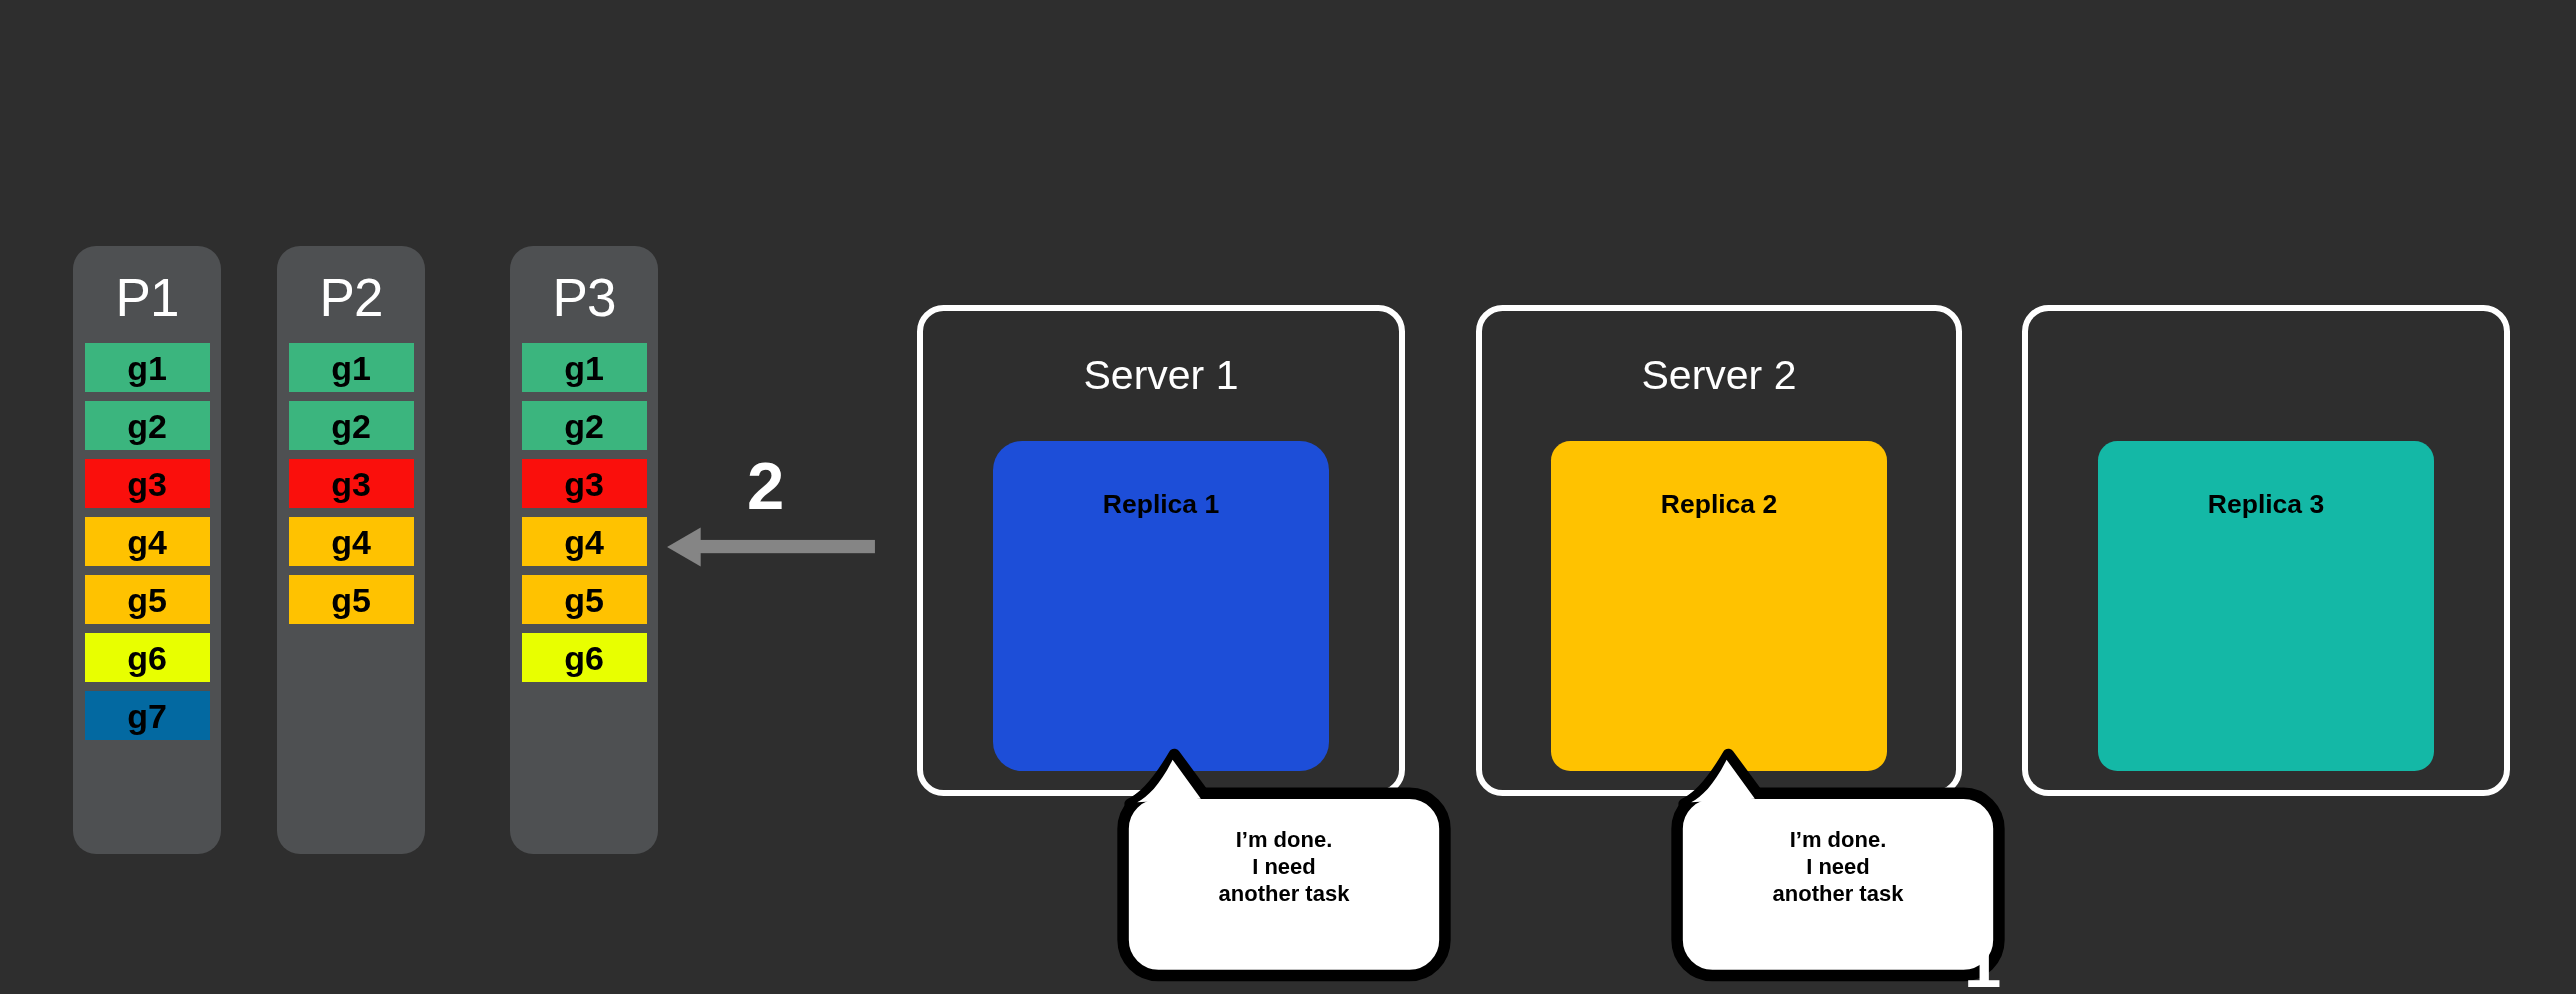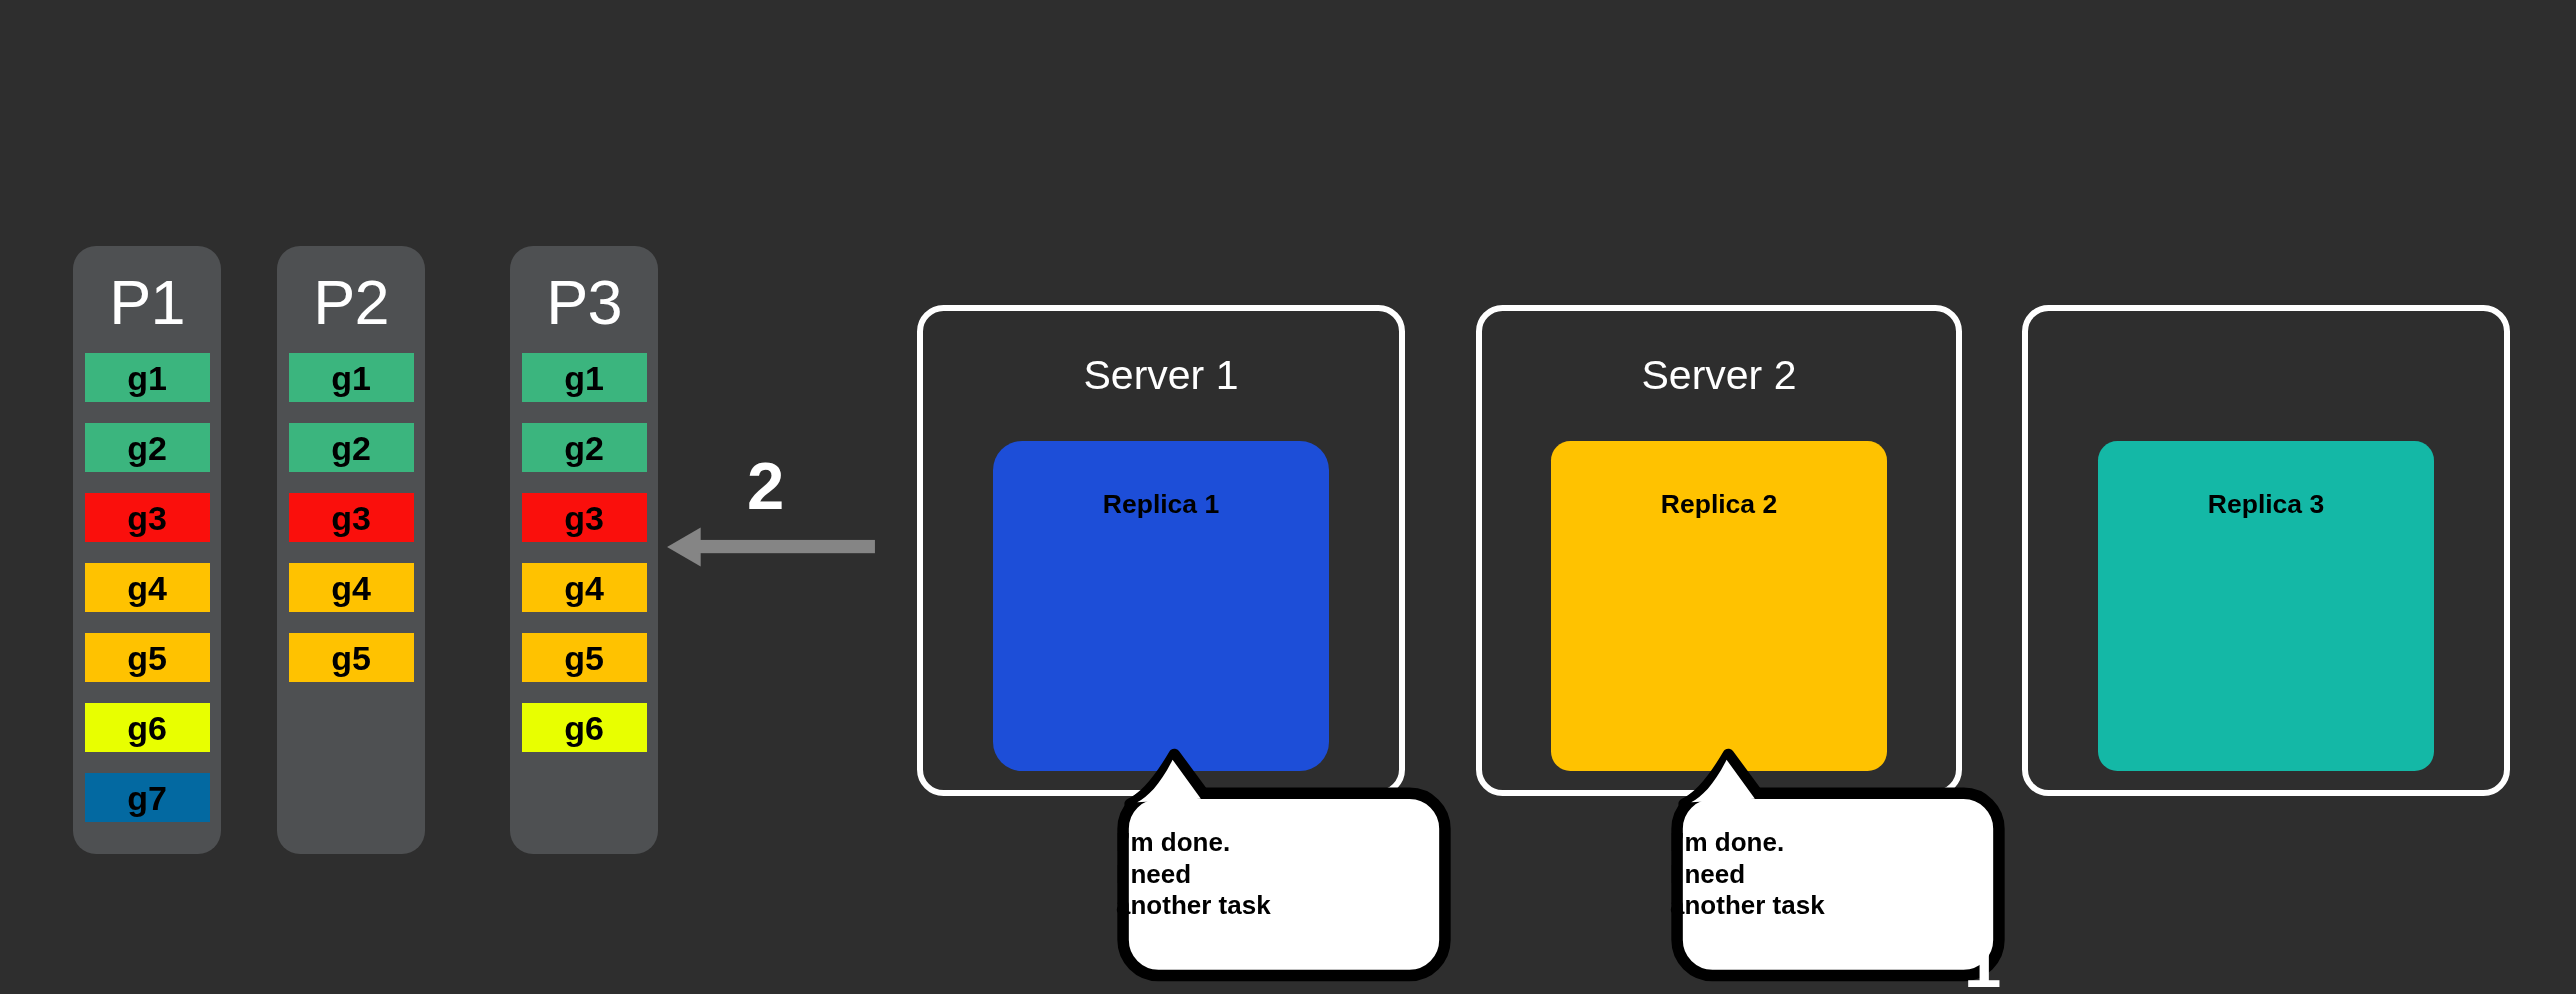--- a/index.html
+++ b/index.html
@@ -22,34 +22,34 @@
     position: absolute;
     background: #4E5052;
     border-radius: 23px;
     box-sizing: border-box;
     display: flex;
     flex-direction: column;
     align-items: center;
   }
   .partition-title {
     color: #FFFFFF;
-    font-size: 63px;
+    font-size: 53px;
     font-weight: 400;
     letter-spacing: -0.9px;
     line-height: 1;
     margin-top: 25px;
     margin-bottom: 19.4px;
     user-select: none;
   }
   .group-list {
     width: 100%;
     display: flex;
     flex-direction: column;
     align-items: center;
-    gap: 21px;
+    gap: 9px;
   }
   .group-block {
     width: 125px;
     height: 49px;
     display: flex;
     align-items: center;
     justify-content: center;
     color: #000000;
     font-size: 34px;
     font-weight: 700;
@@ -138,22 +138,23 @@
     top: 0;
     width: 336px;
     height: 239px;
     overflow: visible;
   }
   .bubble-text {
     position: absolute;
     left: 0;
     top: 78px;
     width: 336px;
+    text-align: center;
     color: #000000;
-    font-size: 26px;
+    font-size: 22px;
     font-weight: 700;
     line-height: 1.22;
     user-select: none;
     pointer-events: none;
   }
 </style>
 </head>
 <body>
 
 <div id="stage">

